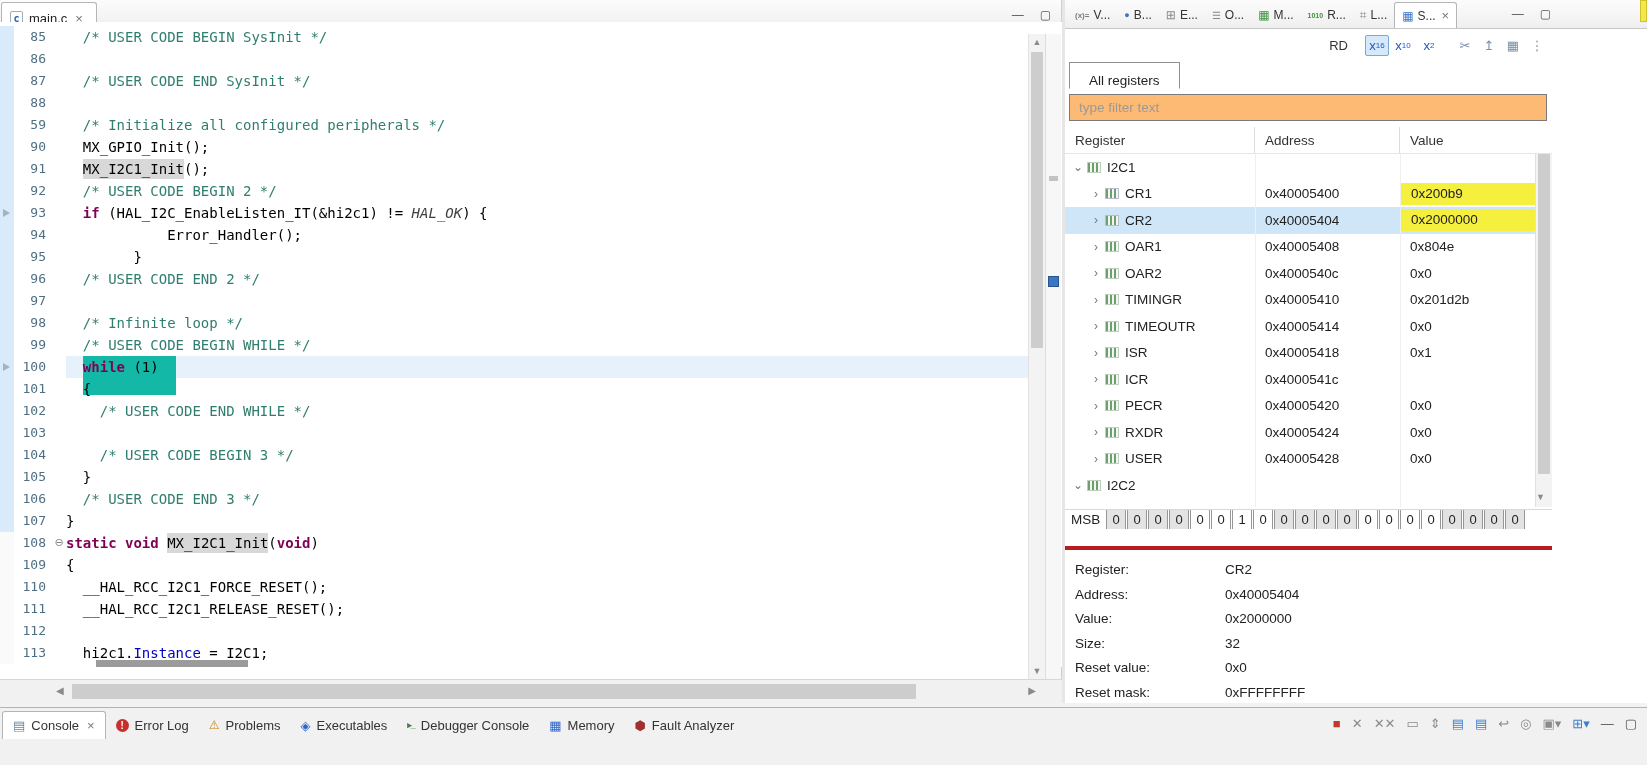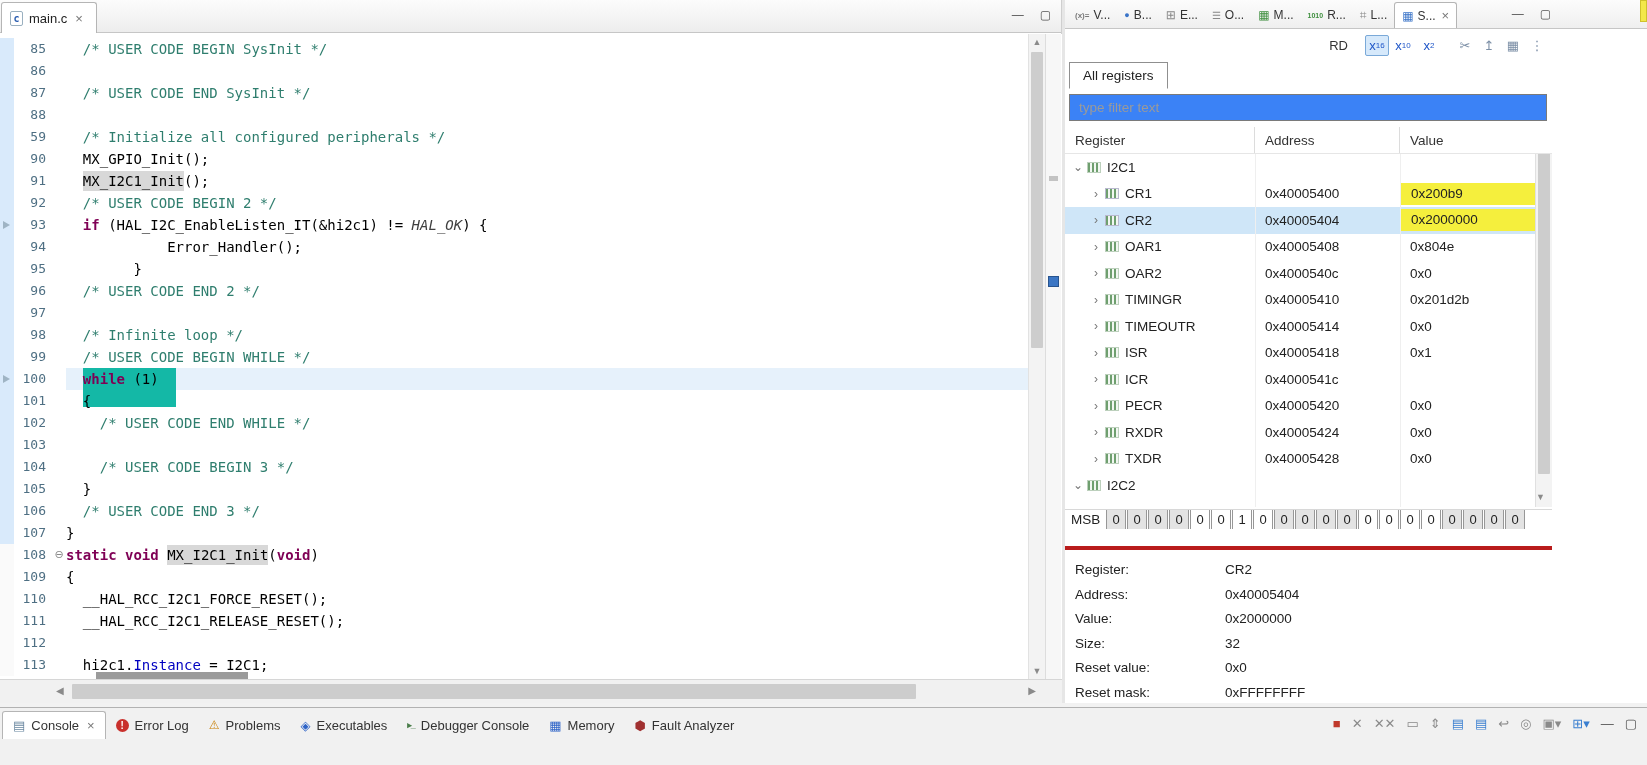--- a/index.html
+++ b/index.html
@@ -8,21 +8,21 @@
 
   
   #editor-pane{position:absolute;left:0;top:0;width:1062px;height:703px;background:#fff;border-right:1px solid #cfcfcf}
   .editor-tabbar{position:relative;height:33px;background:linear-gradient(#fcfcfc,#ededed);border-bottom:1px solid #c6c6c6}
   .editor-tab{position:absolute;left:1px;top:2px;height:31px;min-width:96px;background:#fff;border:1px solid #b5b5b5;border-bottom:none;border-radius:3px 3px 0 0;display:flex;align-items:center;gap:6px;padding:0 8px;font-size:13px}
   .cfile{width:13px;height:15px;border:1px solid #9ab0c0;background:#fff;color:#2a5db0;font:bold 10px/13px "DejaVu Sans Mono",monospace;text-align:center;border-radius:2px}
   .tabx{color:#777;font-size:13px;cursor:pointer;margin-left:2px}
   .winbtns{position:absolute;right:10px;top:8px;display:flex;gap:16px;color:#555;font-size:12px}
   .winbtns span{cursor:pointer;line-height:14px}
 
-  .editor-body{position:absolute;left:0;top:34px;width:1062px;height:645px;overflow:hidden;background:#fff}
+  .editor-body{position:absolute;left:0;top:22px;width:1062px;height:645px;overflow:hidden;background:#fff}
   #code-lines{position:absolute;left:0;top:4px;width:1028px}
   .code-row{display:flex;height:22px}
   .ann{width:14px;position:relative;background:#fafafa}
   .ann.band{background:#d9eafb}
   .mk{position:absolute;left:3px;top:7px;width:0;height:0;border-left:7px solid #9fb4c4;border-top:4px solid transparent;border-bottom:4px solid transparent}
   .ln{width:38px;text-align:right;padding-right:6px;color:#4e6f83;font:13px/22px "DejaVu Sans Mono",monospace}
   .fold{width:14px;text-align:center;color:#888;font:11px/22px "DejaVu Sans",sans-serif}
   .codetxt{flex:1;white-space:pre;font:14px/22px "DejaVu Sans Mono",monospace;color:#000}
   .codetxt.cur{background:#e6f1fb}
   .pl{color:#000}
@@ -56,22 +56,22 @@
   .rp-tab.active{background:#fff;border:1px solid #b5b5b5;border-bottom:none;border-radius:3px 3px 0 0}
   .ticon{display:inline-block}
   .rp-winbtns{position:absolute;right:96px;top:7px;display:flex;gap:16px;color:#555;font-size:12px}
   .rp-toolbar{position:absolute;top:31px;left:0;width:487px;height:28px;display:flex;justify-content:flex-end;align-items:center;gap:5px;padding-right:4px}
   .access-label{font-size:13px;color:#333;margin-right:12px}
   .radix{width:24px;height:21px;display:flex;align-items:center;justify-content:center;color:#1f56c8;font-size:13px;cursor:pointer;border:1px solid transparent}
   .radix sub{font-size:8px}
   .radix.active{background:#d6e9fb;border:1px solid #7aa9d8;border-radius:2px}
   .tool-icn{width:22px;text-align:center;color:#7c8fa6;font-size:13px;cursor:pointer}
 
-  .cat-tab{position:absolute;top:62px;left:4px;height:27px;padding:0 13px;background:#fff;border:1px solid #8f8f8f;border-bottom:1px solid #fff;font-size:13.5px;display:flex;align-items:center;z-index:2}
-  .filter{position:absolute;top:94px;left:4px;width:478px;height:27px;border:1px solid #7a7a7a;padding:0 9px;font-size:13.5px;color:#333;font-family:"Liberation Sans",sans-serif;background:#3b82f6}
+  .cat-tab{position:absolute;top:62px;left:4px;height:27px;padding:0 19px;background:#fff;border:1px solid #8f8f8f;border-bottom:1px solid #fff;font-size:13.5px;display:flex;align-items:flex-end;z-index:2}
+  .filter{position:absolute;top:94px;left:4px;width:478px;height:27px;border:1px solid #7a7a7a;padding:0 9px;font-size:13.5px;color:#333;font-family:"Liberation Sans",sans-serif;background:#fdba74}
   .filter::placeholder{color:#9a9a9a}
 
   .reg-table{position:absolute;top:127px;left:0;width:487px;height:380px;font-size:13.5px;overflow:hidden}
   .reg-header{display:flex;height:27px;align-items:center;color:#333;border-bottom:1px solid #e6e6e6;background:#fff;position:relative;z-index:2}
   .rc0{width:190px;padding-left:10px;border-right:1px solid #dcdcdc;height:100%;display:flex;align-items:center}
   .rc1{width:145px;padding-left:10px;border-right:1px solid #dcdcdc;height:100%;display:flex;align-items:center}
   .rc2{flex:1;padding-left:10px;height:100%;display:flex;align-items:center}
   .col-sep{position:absolute;top:0;bottom:0;width:1px;background:#efefef;z-index:1}
   .reg-row{display:flex;height:26.5px;align-items:center;position:relative;cursor:pointer}
   .reg-row.sel{background:#cfe6f8}
@@ -536,21 +536,21 @@
           </div>
           <div class="cell-addr">0x40005424</div>
           <div class="cell-val">
             <span class="plain">0x0</span>
           </div>
         </div>
         <div class="reg-row">
           <div class="cell-name">
             <span class="chev child">›</span>
             <span class="ric"></span>
-            <span>TXDR</span>
+            <span>USER</span>
           </div>
           <div class="cell-addr">0x40005428</div>
           <div class="cell-val">
             <span class="plain">0x0</span>
           </div>
         </div>
         <div class="reg-row">
           <div class="cell-name">
             <span class="chev grp">⌄</span>
             <span class="ric"></span>

